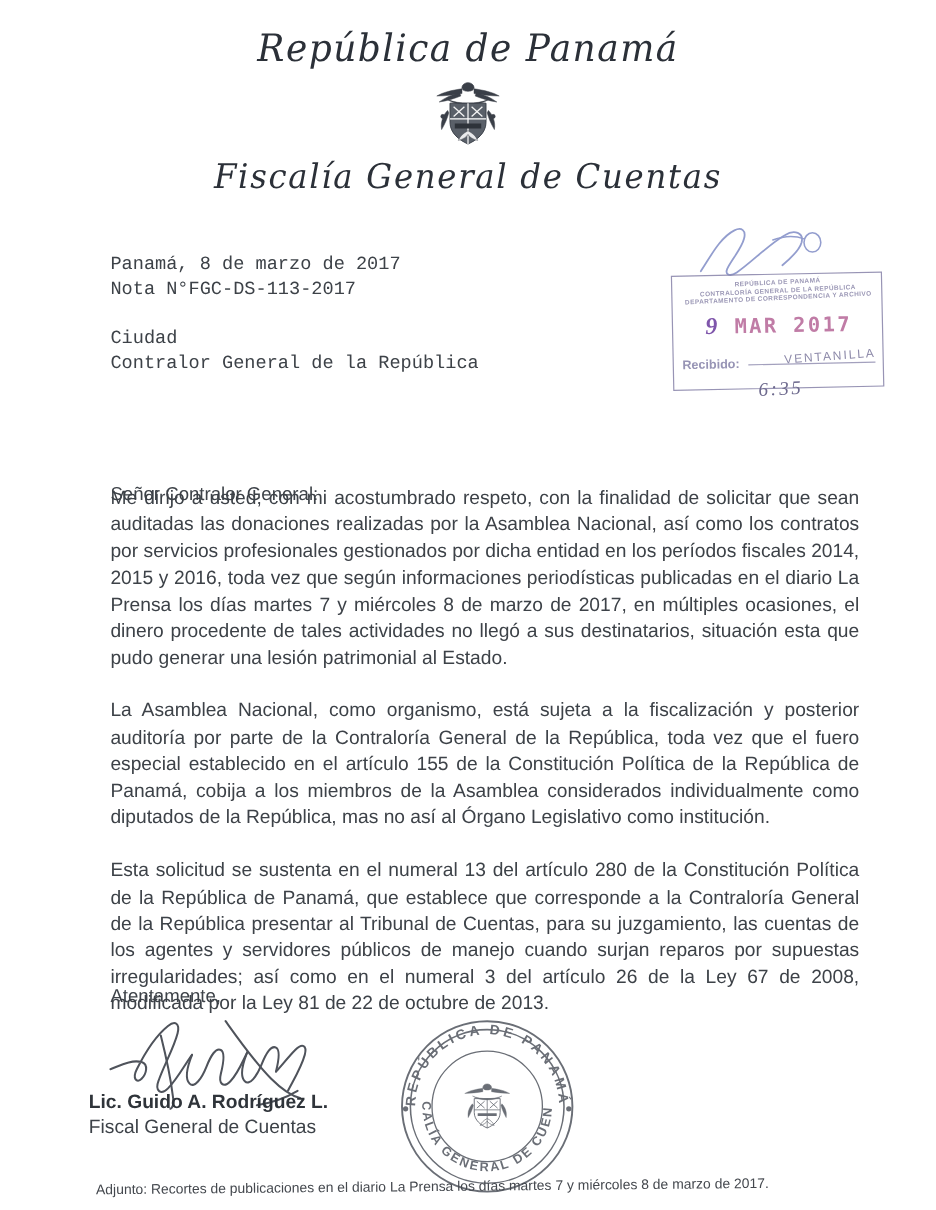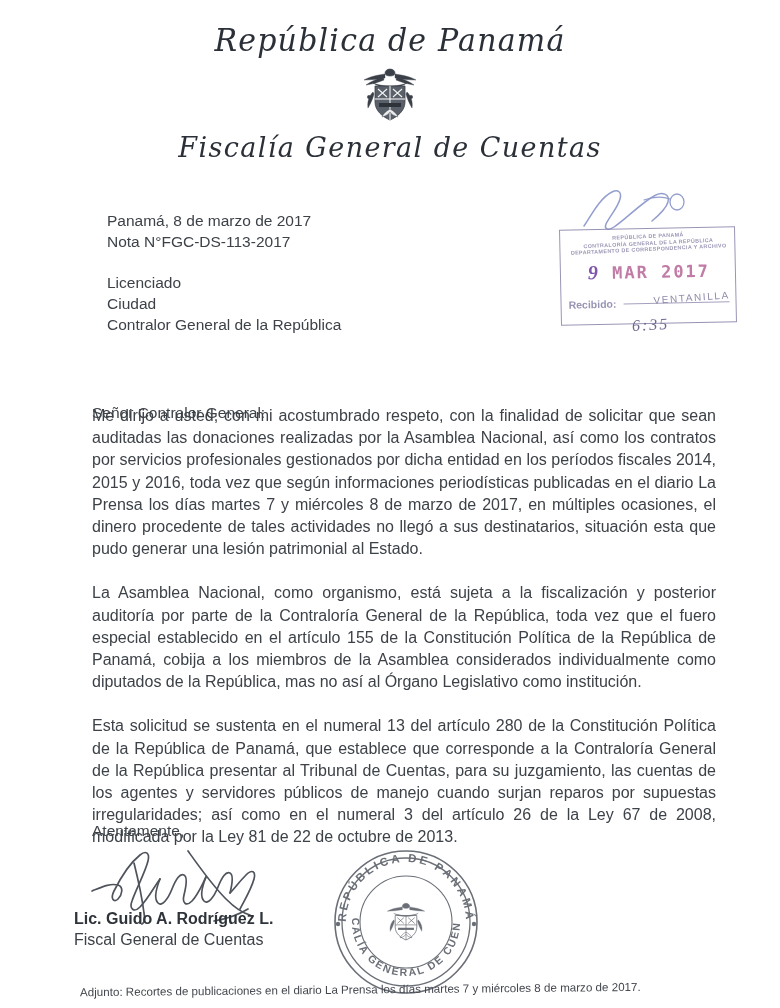--- a/index.html
+++ b/index.html
@@ -51,25 +51,26 @@
     font-size: 27px;
     letter-spacing: 1.4px;
     color: #2b3038;
     margin-top: 6px;
     transform: scaleY(1.05);
   }
 
   
   .addr {
     position: absolute;
-    left: 107px;
+    left: 92px;
     top: 210px;
     font-size: 15.5px;
     line-height: 21px;
     color: #3d4248;
+    font-family: Liberation Mono, monospace;
   }
   .addr .gap { height: 20px; }
   .addr .bold { font-weight: bold; color: #2f343a; }
 
   
   .stamp {
     position: absolute;
     left: 560px;
     top: 228px;
     width: 176px;
@@ -271,21 +272,20 @@
       </svg>
     </div>
 
     <div class="lh-line2">Fiscalía General de Cuentas</div>
   </div>
 
   <div class="addr">
     <div>Panamá, 8 de marzo de 2017</div>
     <div>Nota N°FGC-DS-113-2017</div>
     <div class="gap"></div>
-    <div>Licenciado</div>
     <div>Ciudad</div>
     <div>Contralor General de la República</div>
   </div>
 
   <div class="stamp-sig">
     <svg width="120" height="48" viewBox="0 0 120 48" aria-hidden="true">
       <path d="M6 40 C14 28 22 12 34 6 C40 3 44 6 42 13 C40 21 32 30 28 38
                C26 43 30 45 36 41 C48 33 62 18 76 10 C84 5 92 8 90 16
                C88 23 80 30 74 35" fill="none" stroke="#6f7dbe" stroke-width="1.5" stroke-linecap="round"></path>
       <path d="M66 14 C74 11 84 10 92 13" fill="none" stroke="#6f7dbe" stroke-width="1.2" stroke-linecap="round"></path>

